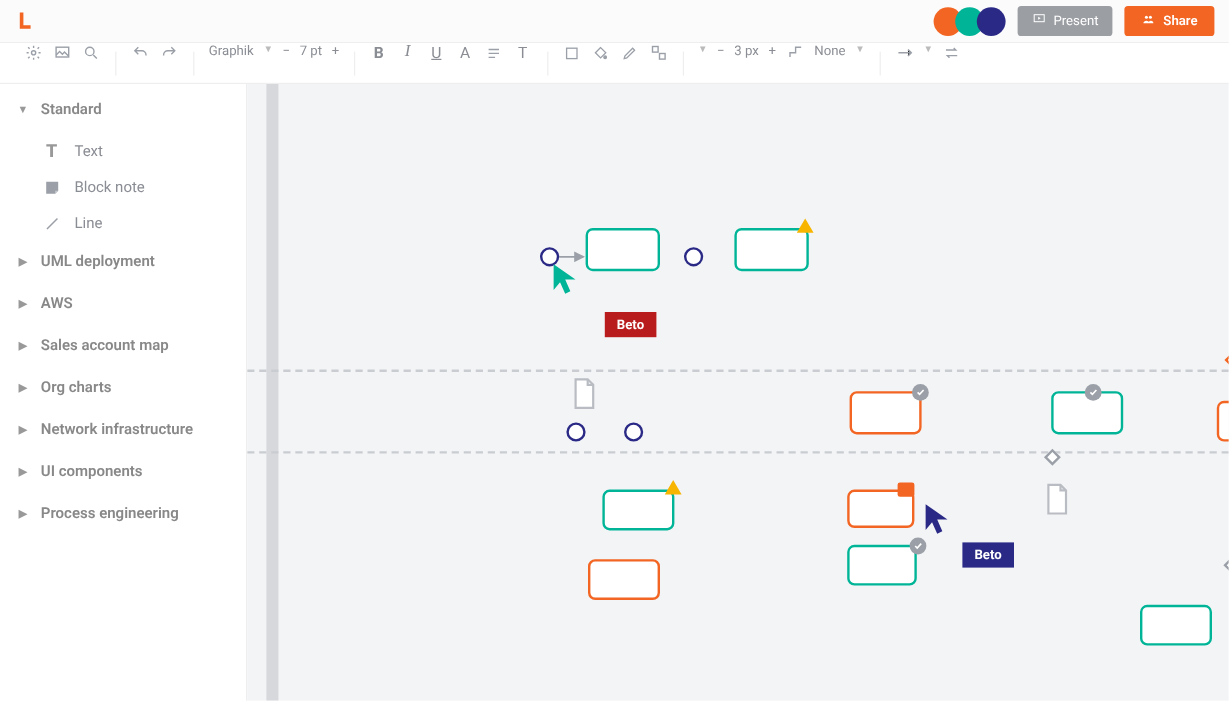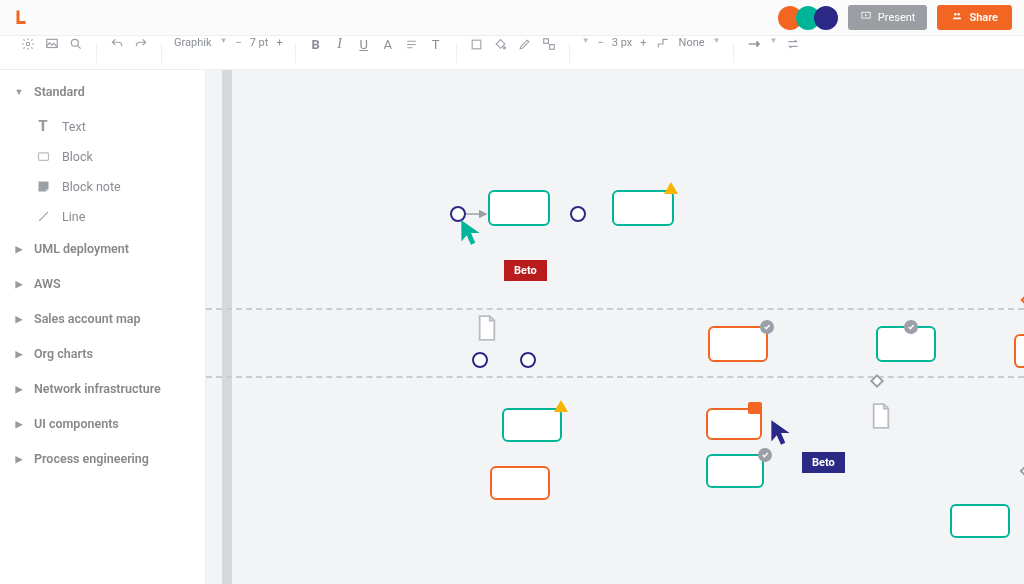--- a/index.html
+++ b/index.html
@@ -220,28 +220,20 @@
         <span class="sb-caret">▼</span>
         <span>Standard</span>
       </div>
       <div class="sb-items">
         <div class="sb-item">
           <span class="sb-ico" style="font-weight:800; font-size:15px;">T</span>
           <span>Text</span>
         </div>
         <div class="sb-item">
           <span class="sb-ico">
-              <svg width="15" height="15" viewBox="0 0 24 24" fill="none" stroke="#bbb" stroke-width="2">
-                <rect x="4" y="6" width="16" height="12" rx="2"></rect>
-              </svg>
-            </span>
-          <span>Block</span>
-        </div>
-        <div class="sb-item">
-          <span class="sb-ico">
               <svg width="15" height="15" viewBox="0 0 24 24" fill="#9ba0a8">
                 <path d="M4 4h16v12l-4 4H4z"></path>
                 <path fill="#c4c7cc" d="M16 16h4l-4 4z"></path>
               </svg>
             </span>
           <span>Block note</span>
         </div>
         <div class="sb-item">
           <span class="sb-ico">
               <svg width="15" height="15" viewBox="0 0 24 24" stroke="#9ba0a8" stroke-width="2">

